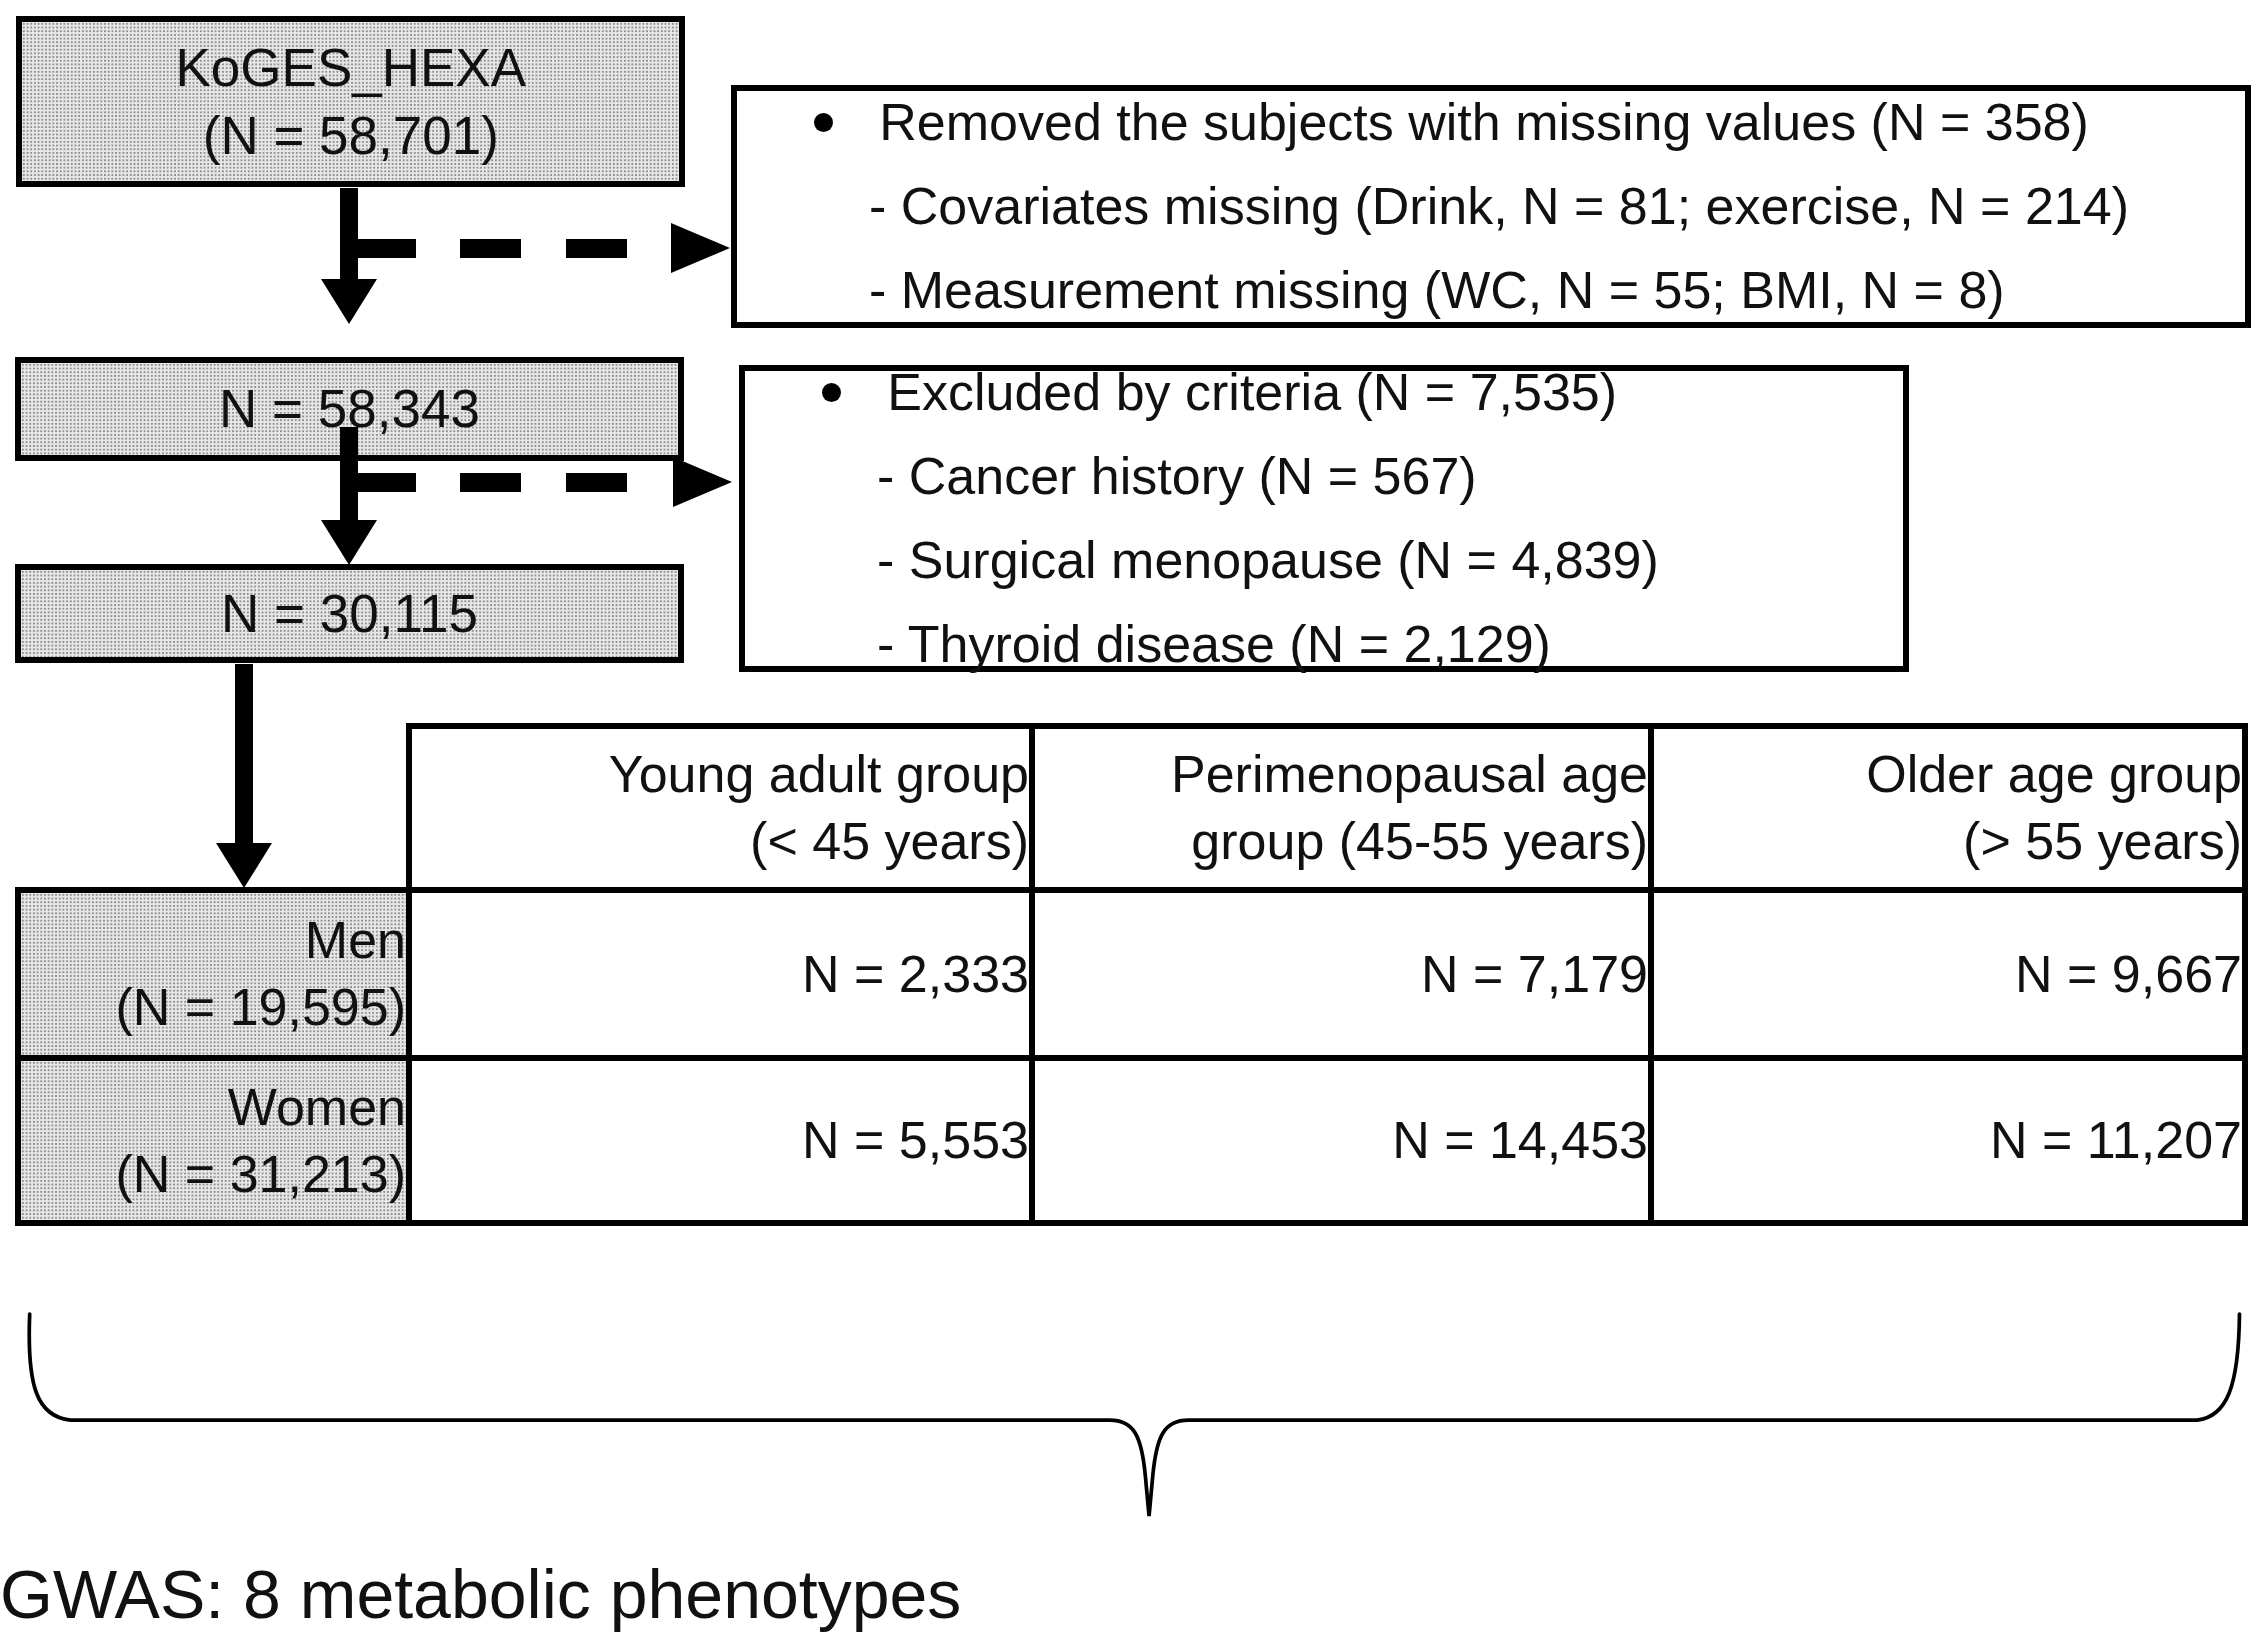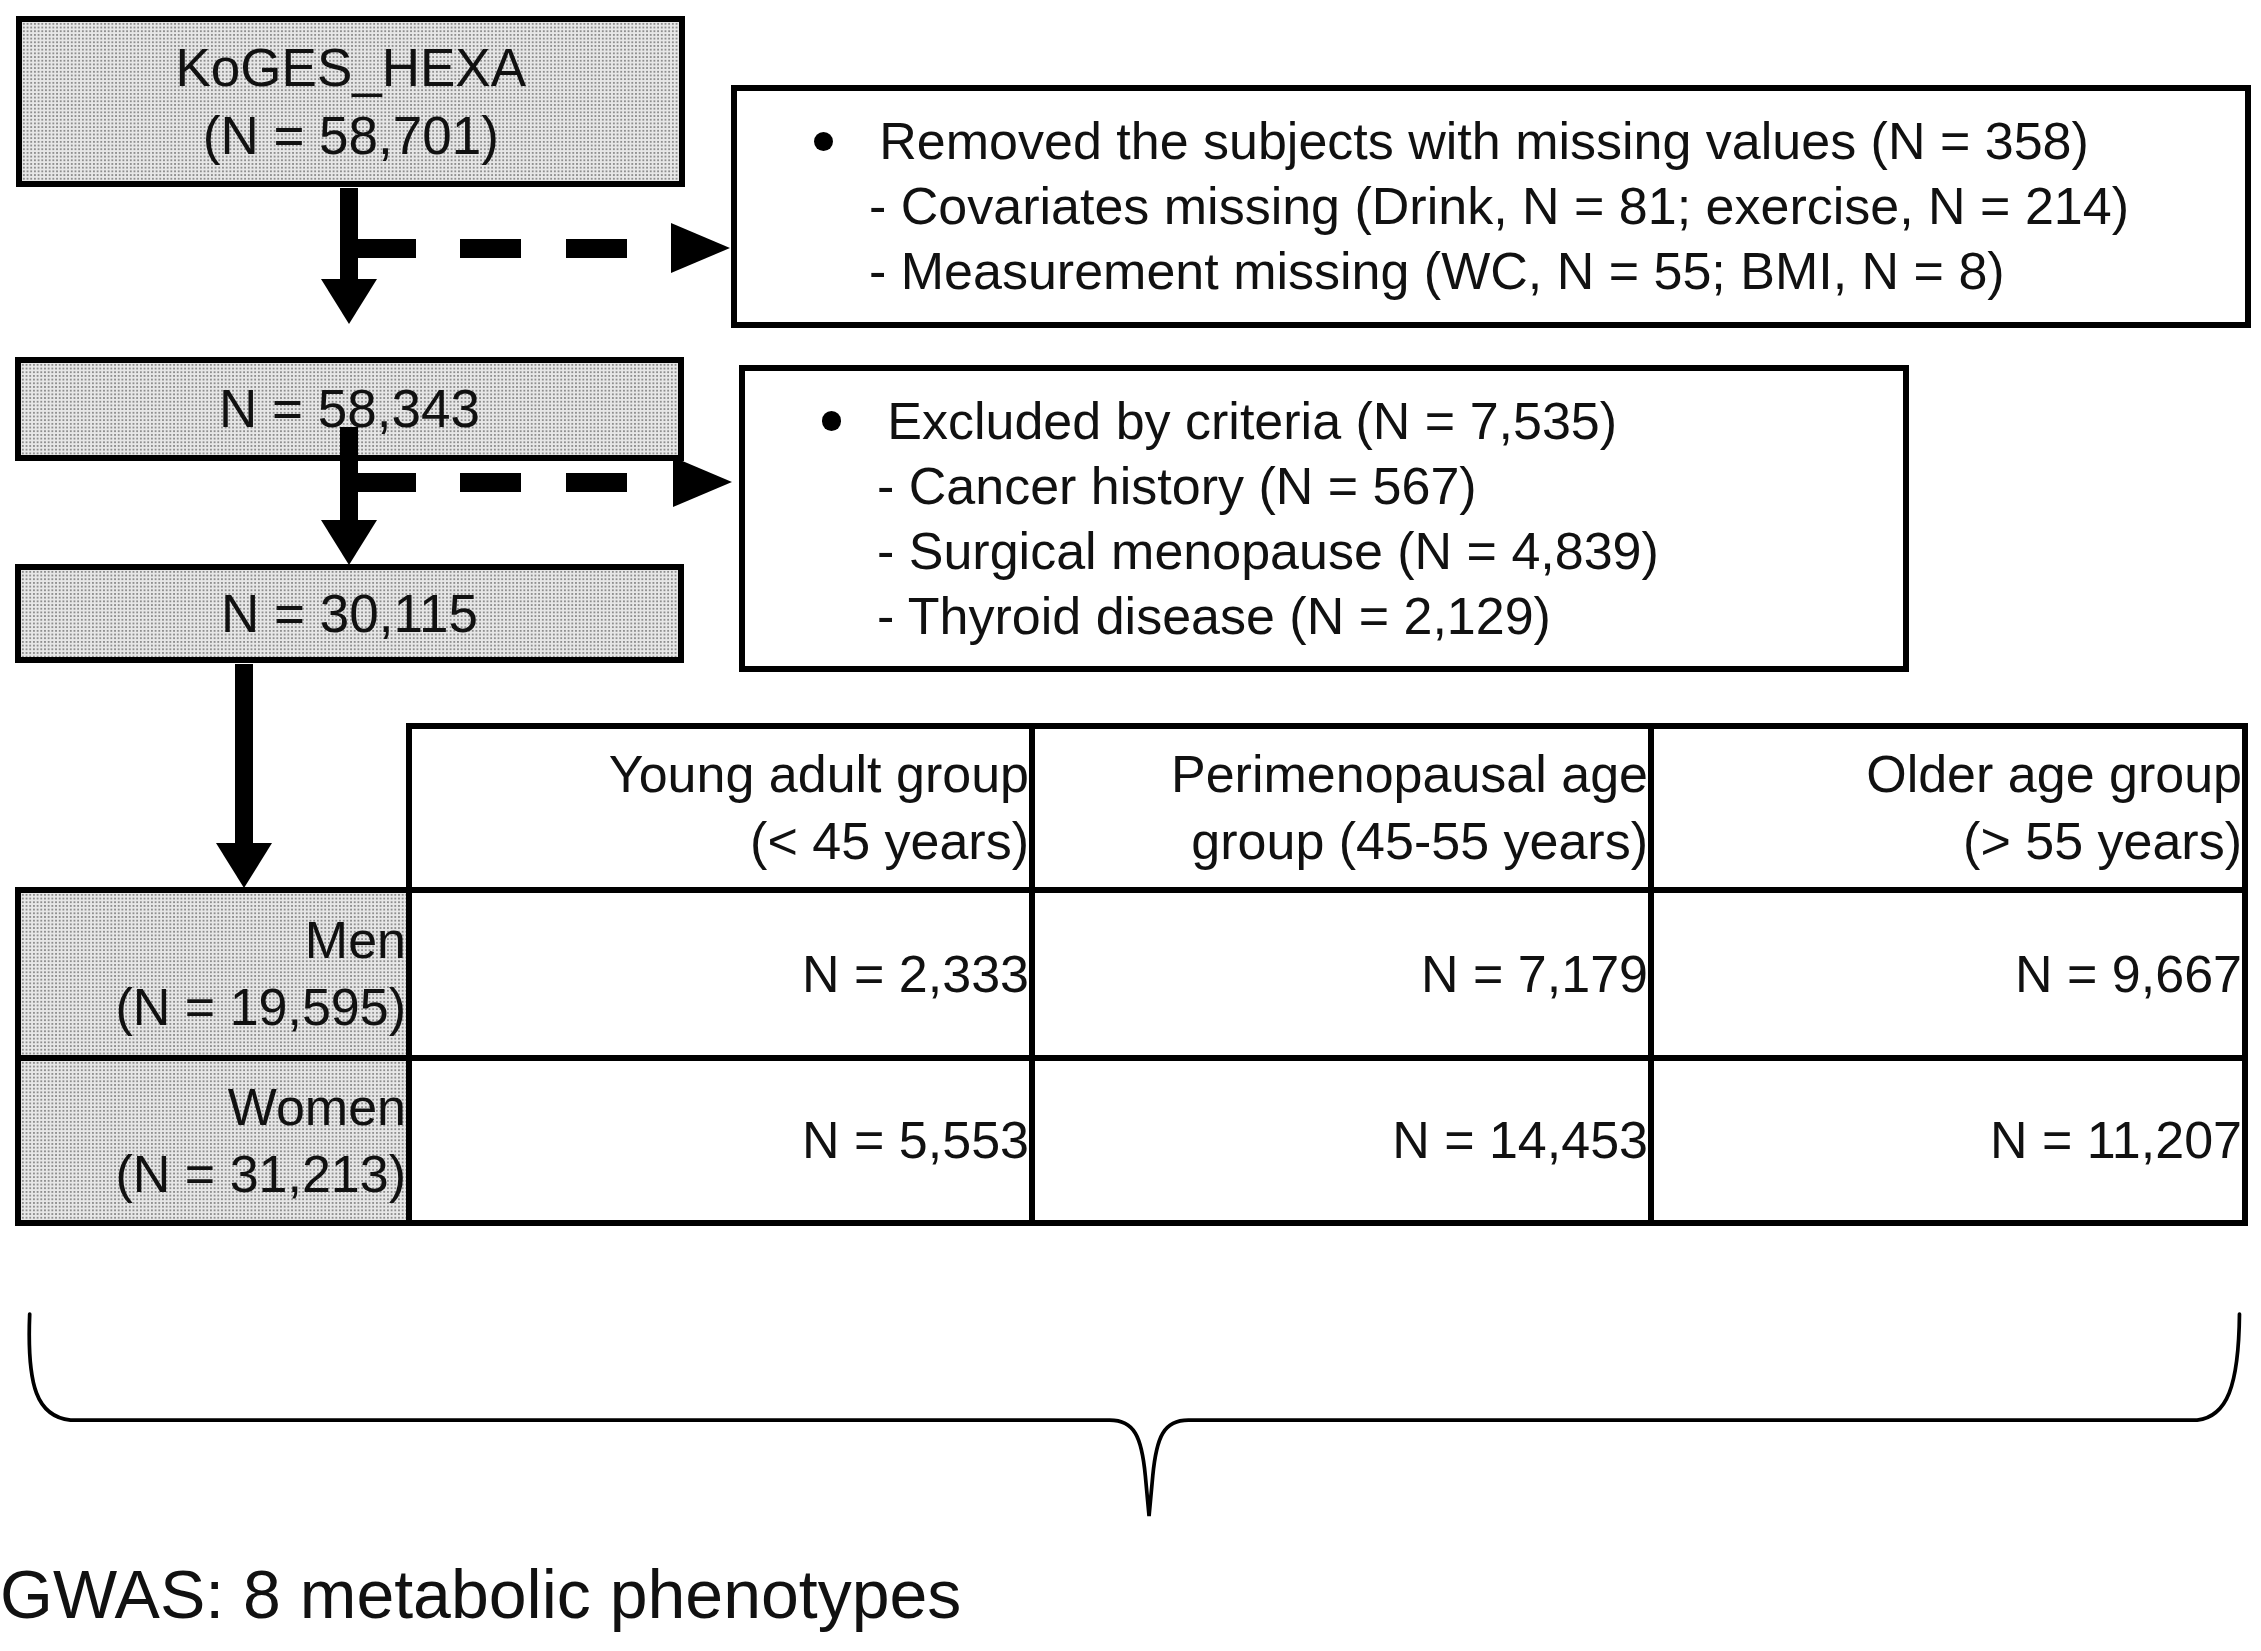--- a/index.html
+++ b/index.html
@@ -34,20 +34,21 @@
   #box-50808{left:15px;top:564px;width:669px;height:99px;}
 
   
   .white-box{
     position:absolute;box-sizing:border-box;
     border:6px solid var(--border);
     background:var(--bg);
     font-size:52px;line-height:65px;
     display:flex;flex-direction:column;justify-content:center;
     padding-left:71px;
+    gap:19px;
   }
   #excl-box-1{left:731px;top:85px;width:1520px;height:243px;}
   #excl-box-2{left:739px;top:365px;width:1170px;height:307px;}
   .bullet-row{display:flex;align-items:center;}
   .bullet-dot{
     width:19.3px;height:19.3px;border-radius:50%;
     background:var(--border);flex:0 0 auto;
     margin-right:46px;margin-left:6px;
   }
   .sub-row{padding-left:61px;}

